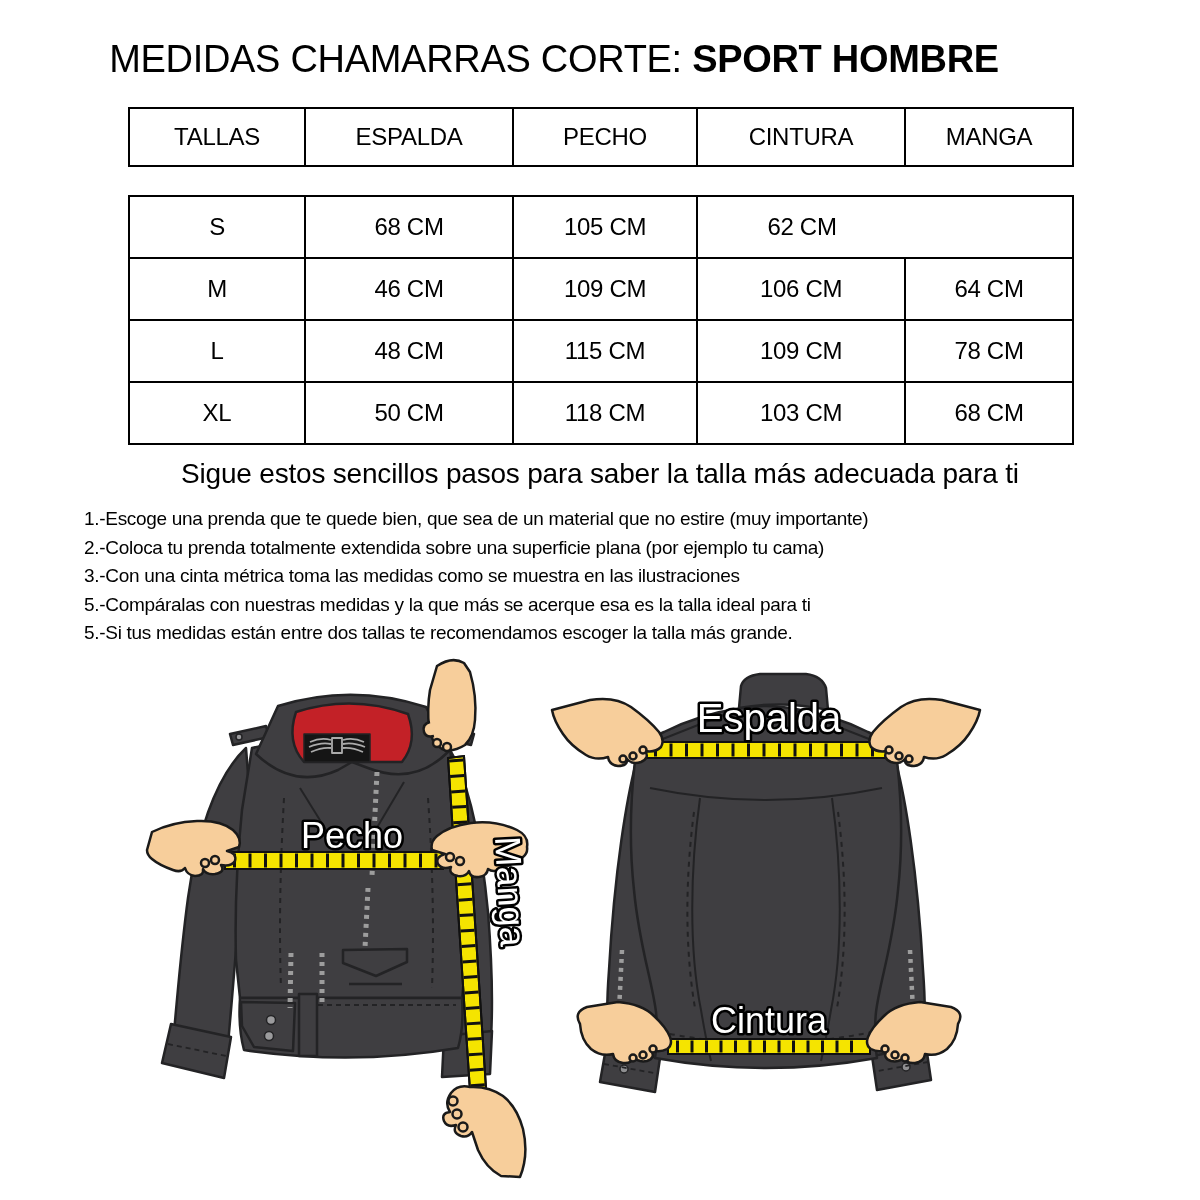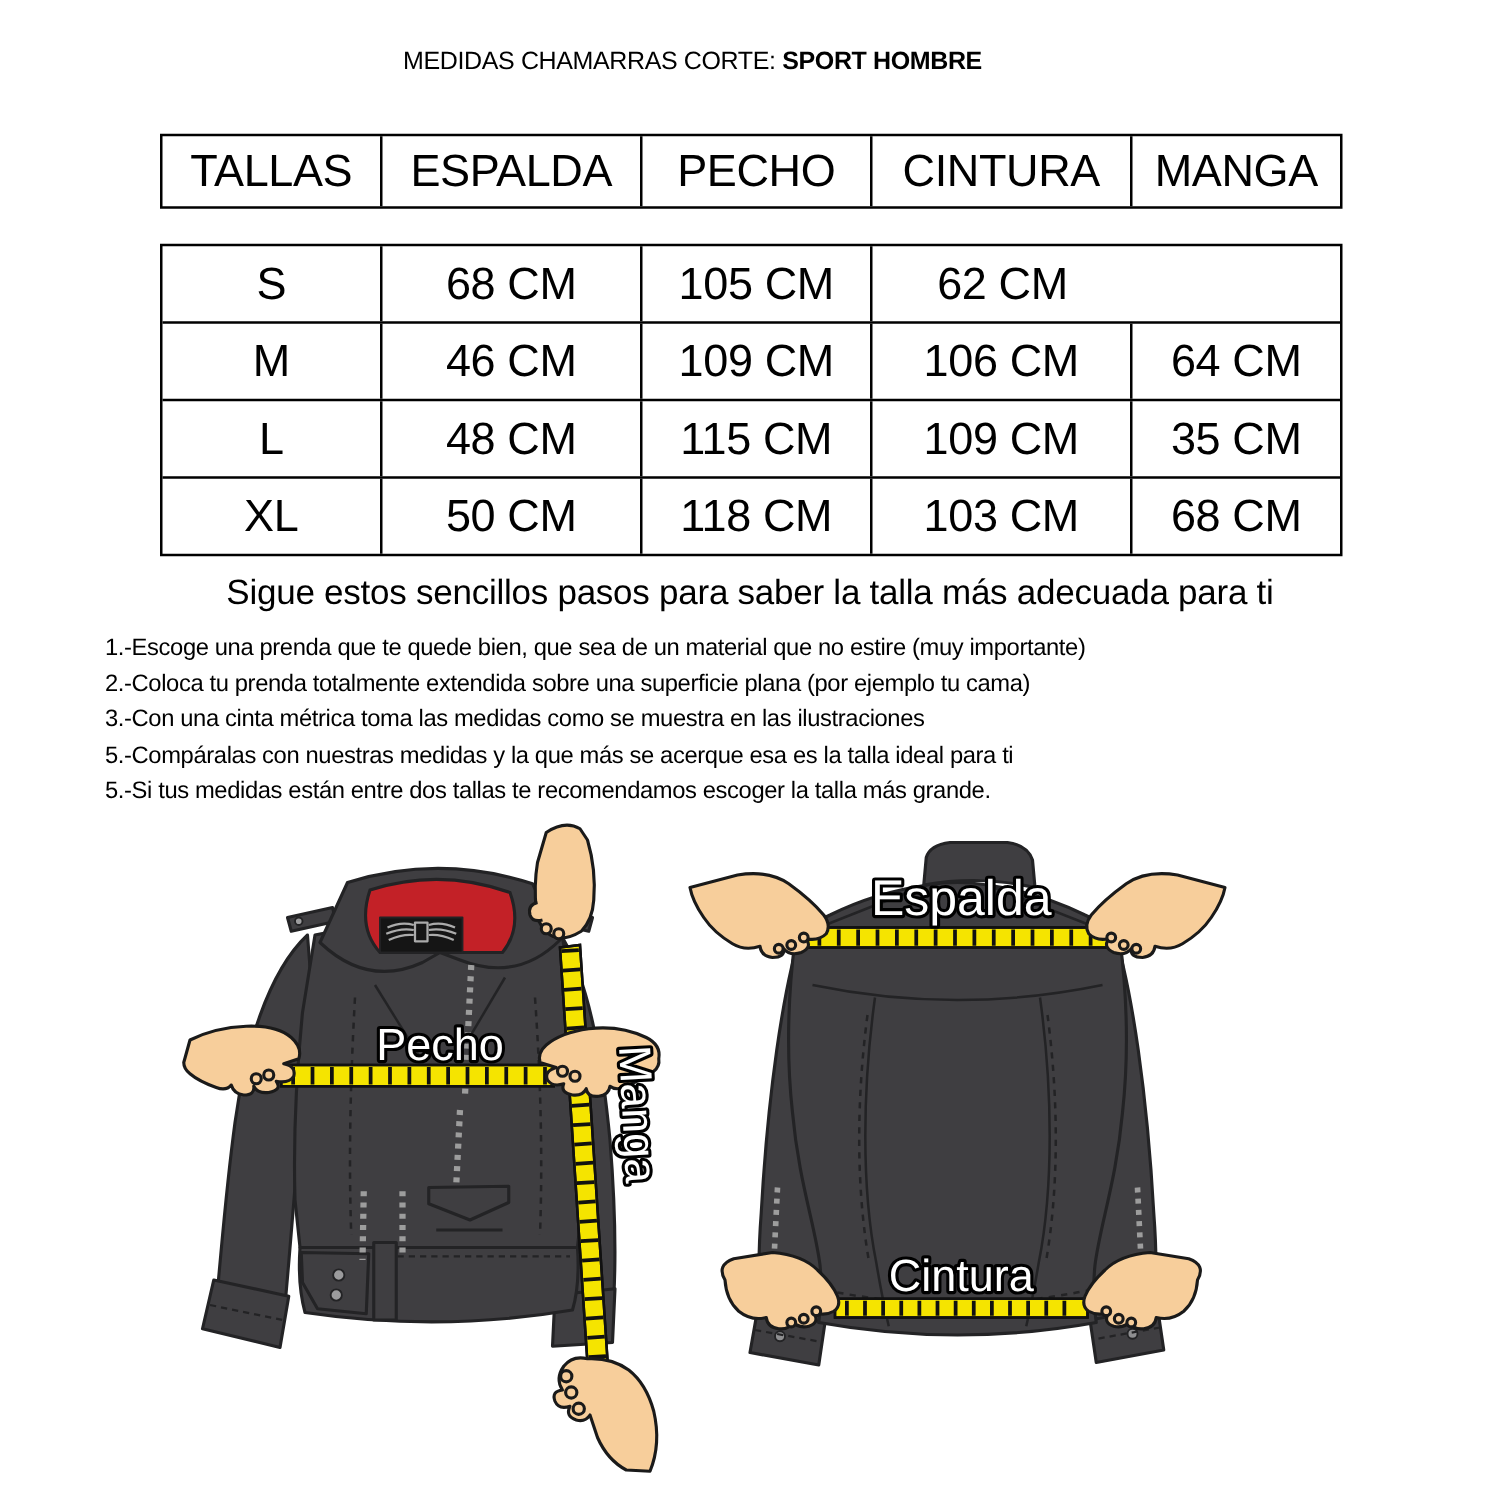--- a/index.html
+++ b/index.html
@@ -2,35 +2,35 @@
 <html><head>
 <meta charset="utf-8">
 <style>
   html,body{margin:0;padding:0;}
   body{
     width:1200px;height:1200px;position:relative;background:#fff;
     font-family:"Liberation Sans",sans-serif;color:#000;overflow:hidden;
   }
   .title{
     position:absolute;top:38px;left:0;width:1108px;text-align:center;
-    font-size:20px;letter-spacing:-0.3px;white-space:nowrap;
+    font-size:38px;letter-spacing:-0.3px;white-space:nowrap;
   }
   .title .bold{font-weight:bold;}
 
   
   .tbl-head,.tbl-body{
     position:absolute;left:128px;width:946px;border:2px solid #000;box-sizing:border-box;
   }
   .tbl-head{top:107px;height:60px;display:grid;grid-template-columns:176px 208px 184px 208px 166px;}
   .tbl-body{top:195px;}
   .tbl-row{display:grid;grid-template-columns:176px 208px 184px 208px 166px;height:60px;border-bottom:2px solid #000;}
   .tbl-row:last-child{border-bottom:none;}
   .cell{
     display:flex;align-items:center;justify-content:center;
-    border-right:2px solid #000;font-size:36px;letter-spacing:-0.3px;box-sizing:border-box;
+    border-right:2px solid #000;font-size:24px;letter-spacing:-0.3px;box-sizing:border-box;
   }
   .cell:last-child{border-right:none;}
 
   .guide-heading{
     position:absolute;top:458px;left:0;width:1200px;text-align:center;
     font-size:28px;font-weight:normal;letter-spacing:-0.2px;white-space:nowrap;
   }
   .steps{position:absolute;top:505px;left:84px;width:1090px;}
   .step{font-size:19px;line-height:28.5px;letter-spacing:-0.3px;white-space:nowrap;}
 
@@ -69,21 +69,21 @@
     <div class="cell">46 CM</div>
     <div class="cell">109 CM</div>
     <div class="cell">106 CM</div>
     <div class="cell">64 CM</div>
   </div>
   <div class="tbl-row">
     <div class="cell">L</div>
     <div class="cell">48 CM</div>
     <div class="cell">115 CM</div>
     <div class="cell">109 CM</div>
-    <div class="cell">35 CM</div>
+    <div class="cell">78 CM</div>
   </div>
   <div class="tbl-row">
     <div class="cell">XL</div>
     <div class="cell">50 CM</div>
     <div class="cell">118 CM</div>
     <div class="cell">103 CM</div>
     <div class="cell">68 CM</div>
   </div>
 </div>
 

